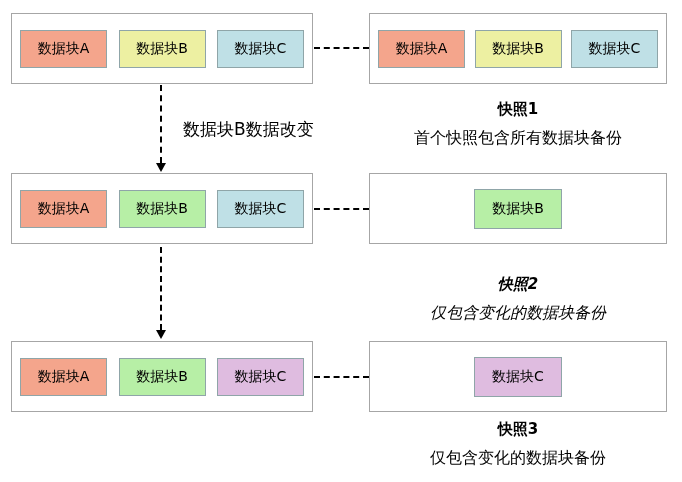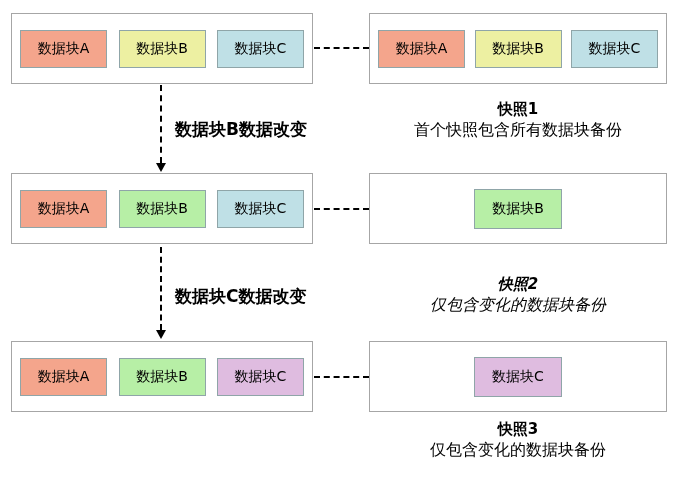--- a/index.html
+++ b/index.html
@@ -24,27 +24,27 @@
          border-top:2px dashed #000;}
   .hcA{top:47px;} .hcB{top:208px;} .hcC{top:376px;}
 
   .varrow{position:absolute;left:160px;width:0;border-left:2px dashed #000;}
   .vaA{top:85px;height:78px;} .vaB{top:247px;height:83px;}
   .ahead{position:absolute;left:156px;width:0;height:0;
          border-left:5px solid transparent;border-right:5px solid transparent;
          border-top:9px solid #000;}
   .ahA{top:163px;} .ahB{top:330px;}
 
-  .tlabel{position:absolute;left:175px;font-size:17px;font-weight:bold;white-space:nowrap;}
+  .tlabel{position:absolute;left:183px;font-size:17px;font-weight:normal;white-space:nowrap;}
   .tlA{top:118px;} .tlB{top:285px;}
 
   .caption{position:absolute;left:369px;width:298px;text-align:center;line-height:1.2;}
   .capA{top:100px;} .capB{top:275px;font-style:italic;} .capC{top:420px;}
   .cap-title{font-size:15px;font-weight:bold;}
-  .cap-desc{font-size:16px;margin-top:2px;}
+  .cap-desc{font-size:16px;margin-top:10px;}
 </style>
 </head>
 <body>
 
 <div id="stage">
 
   <div class="container src rowA">
     <div class="block" style="background-color: rgb(244, 165, 140);">数据块A</div>
     <div class="block" style="background-color: rgb(237, 240, 162);">数据块B</div>
     <div class="block" style="background-color: rgb(191, 224, 230);">数据块C</div>
@@ -73,21 +73,20 @@
   <div class="container snap single rowB">
     <div class="block" style="background-color: rgb(183, 239, 166);">数据块B</div>
   </div>
   <div class="caption capB">
     <div class="cap-title">快照2</div>
     <div class="cap-desc">仅包含变化的数据块备份</div>
   </div>
 
   <div class="varrow vaB"></div>
   <div class="ahead ahB"></div>
-  <div class="tlabel tlB">数据块C数据改变</div>
 
   <div class="container src rowC">
     <div class="block" style="background-color: rgb(244, 165, 140);">数据块A</div>
     <div class="block" style="background-color: rgb(183, 239, 166);">数据块B</div>
     <div class="block" style="background-color: rgb(223, 188, 224);">数据块C</div>
   </div>
   <div class="hconn hcC"></div>
   <div class="container snap single rowC">
     <div class="block" style="background-color: rgb(223, 188, 224);">数据块C</div>
   </div>

